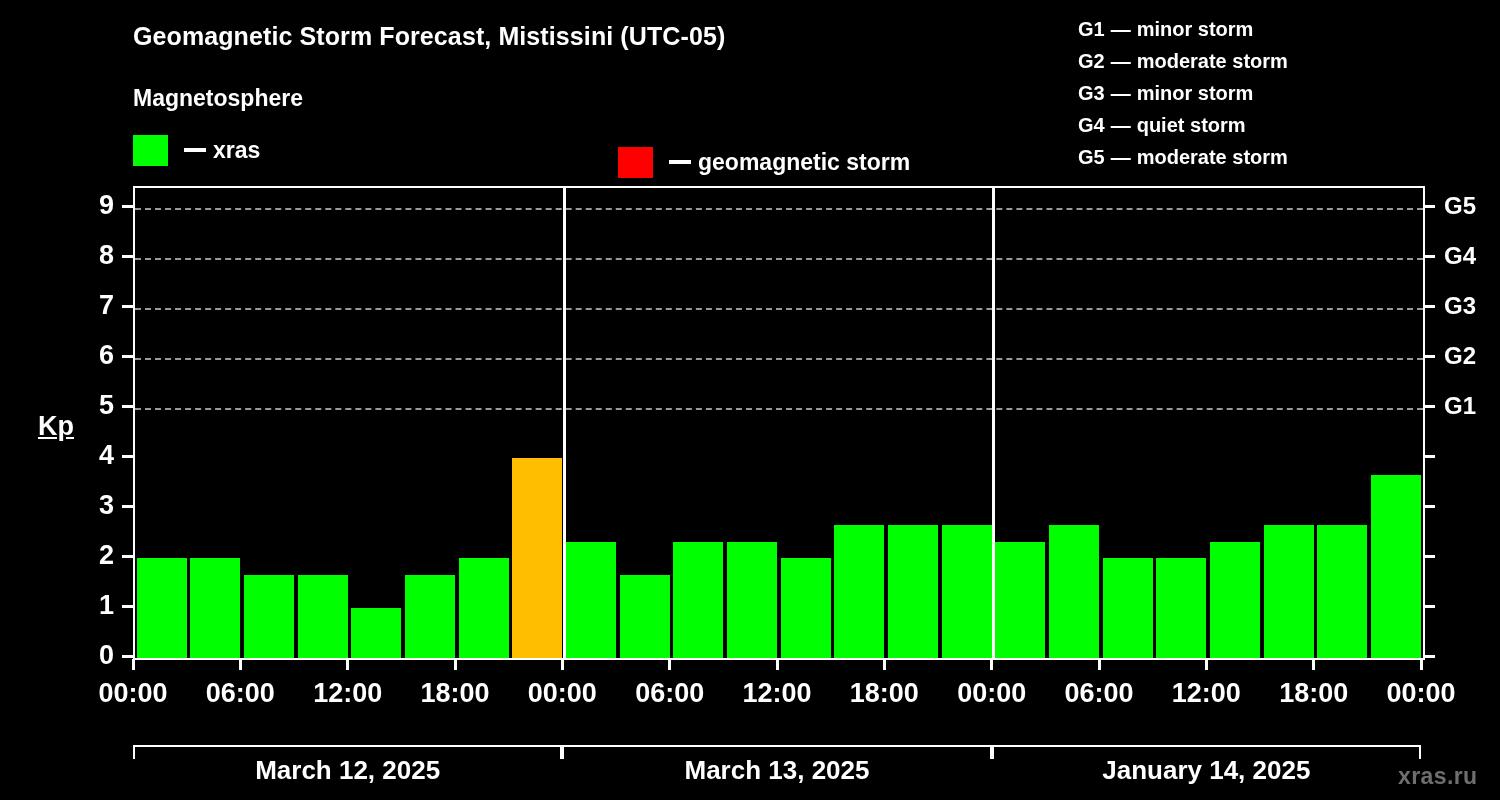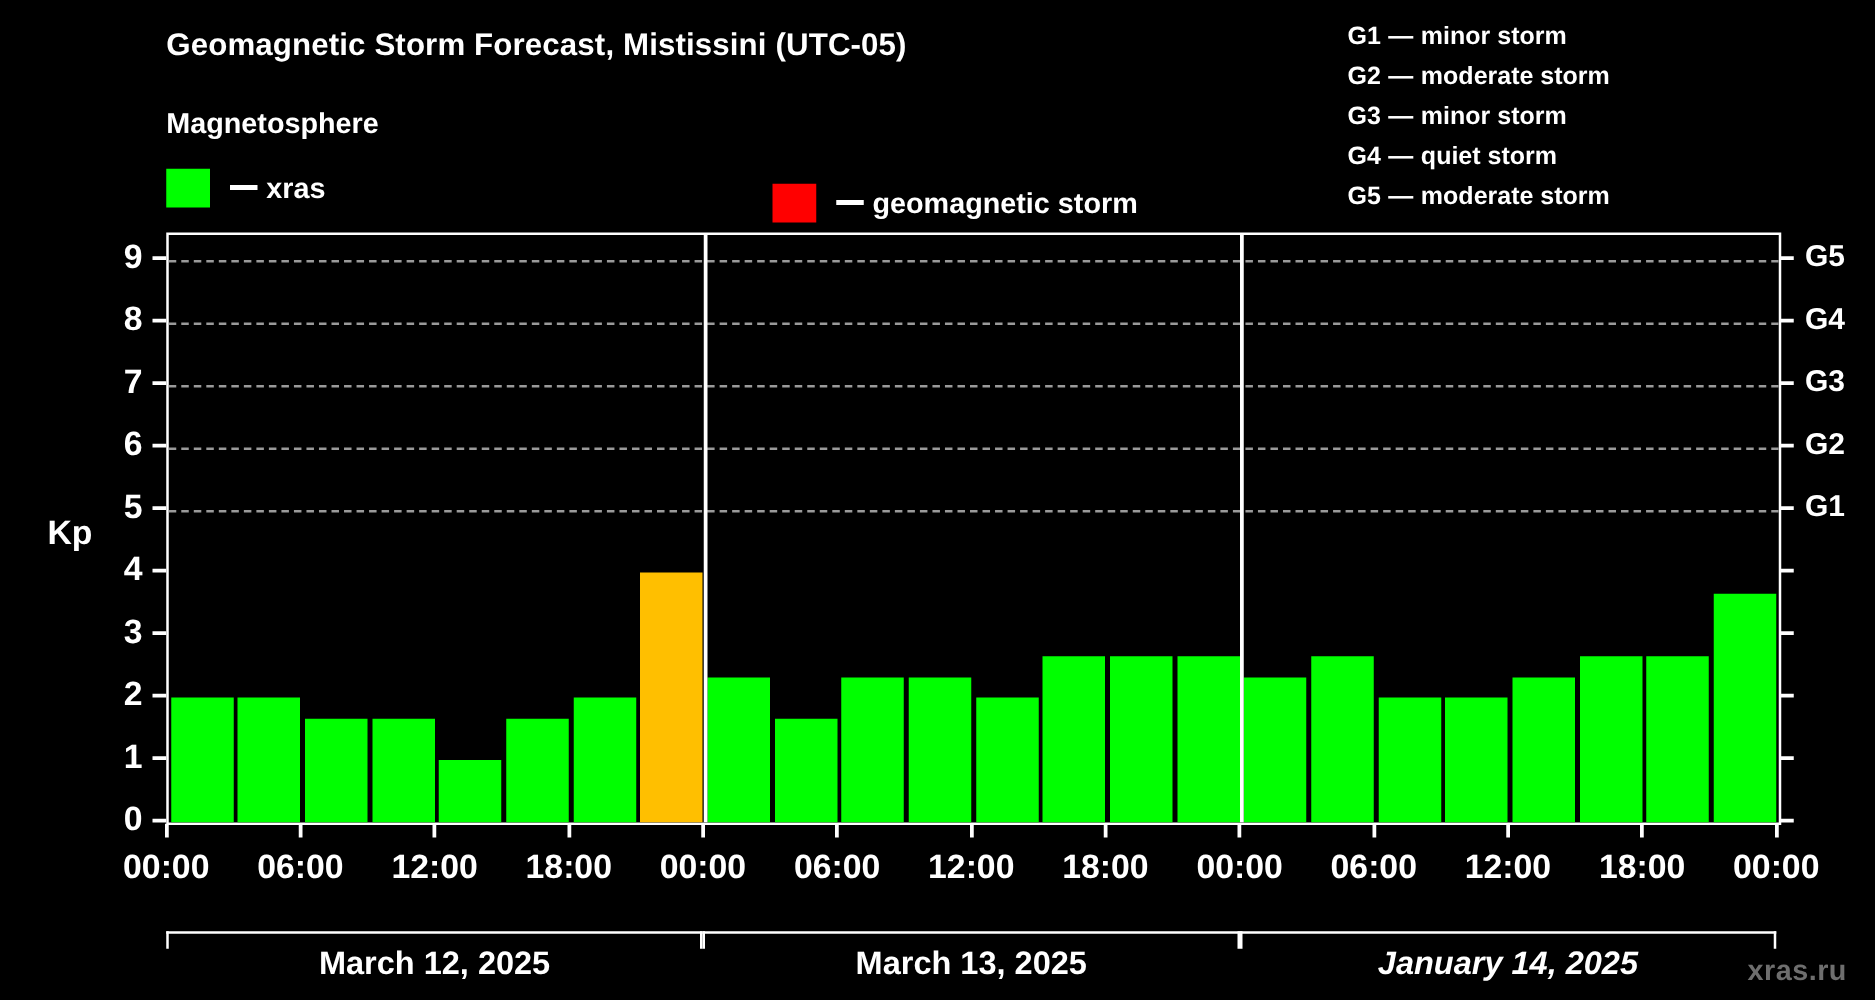--- a/index.html
+++ b/index.html
@@ -149,20 +149,21 @@
     width: 11px;
     height: 3px;
     background: #ffffff;
   }
   #y-axis-title {
     position: absolute;
     left: 38px;
     top: 411px;
     font-size: 27px;
     font-weight: bold;
+    text-decoration: underline;
   }
 
   .g-tick-label {
     position: absolute;
     font-size: 24px;
     font-weight: bold;
     line-height: 1;
   }
   .g-tick-mark {
     position: absolute;
@@ -368,16 +369,16 @@
     <div class="x-tick-label" style="left: 1313.67px; top: 680px;">18:00</div>
     <div class="x-tick-mark" style="left: 1419.5px; top: 659px;"></div>
     <div class="x-tick-label" style="left: 1421px; top: 680px;">00:00</div>
   </div>
 <div id="day-axis">
     <div class="day-bracket" style="left: 133px; width: 429.333px;"></div>
     <div class="day-label" style="left: 347.667px;">March 12, 2025</div>
     <div class="day-bracket" style="left: 562.333px; width: 429.333px;"></div>
     <div class="day-label" style="left: 777px;">March 13, 2025</div>
     <div class="day-bracket" style="left: 991.667px; width: 429.333px;"></div>
-    <div class="day-label" style="left: 1206.33px; font-style: italic;">January 14, 2025</div>
+    <div class="day-label" style="left: 1206.33px;">January 14, 2025</div>
   </div>
 
 <div id="watermark">xras.ru</div>
 
 </body></html>

